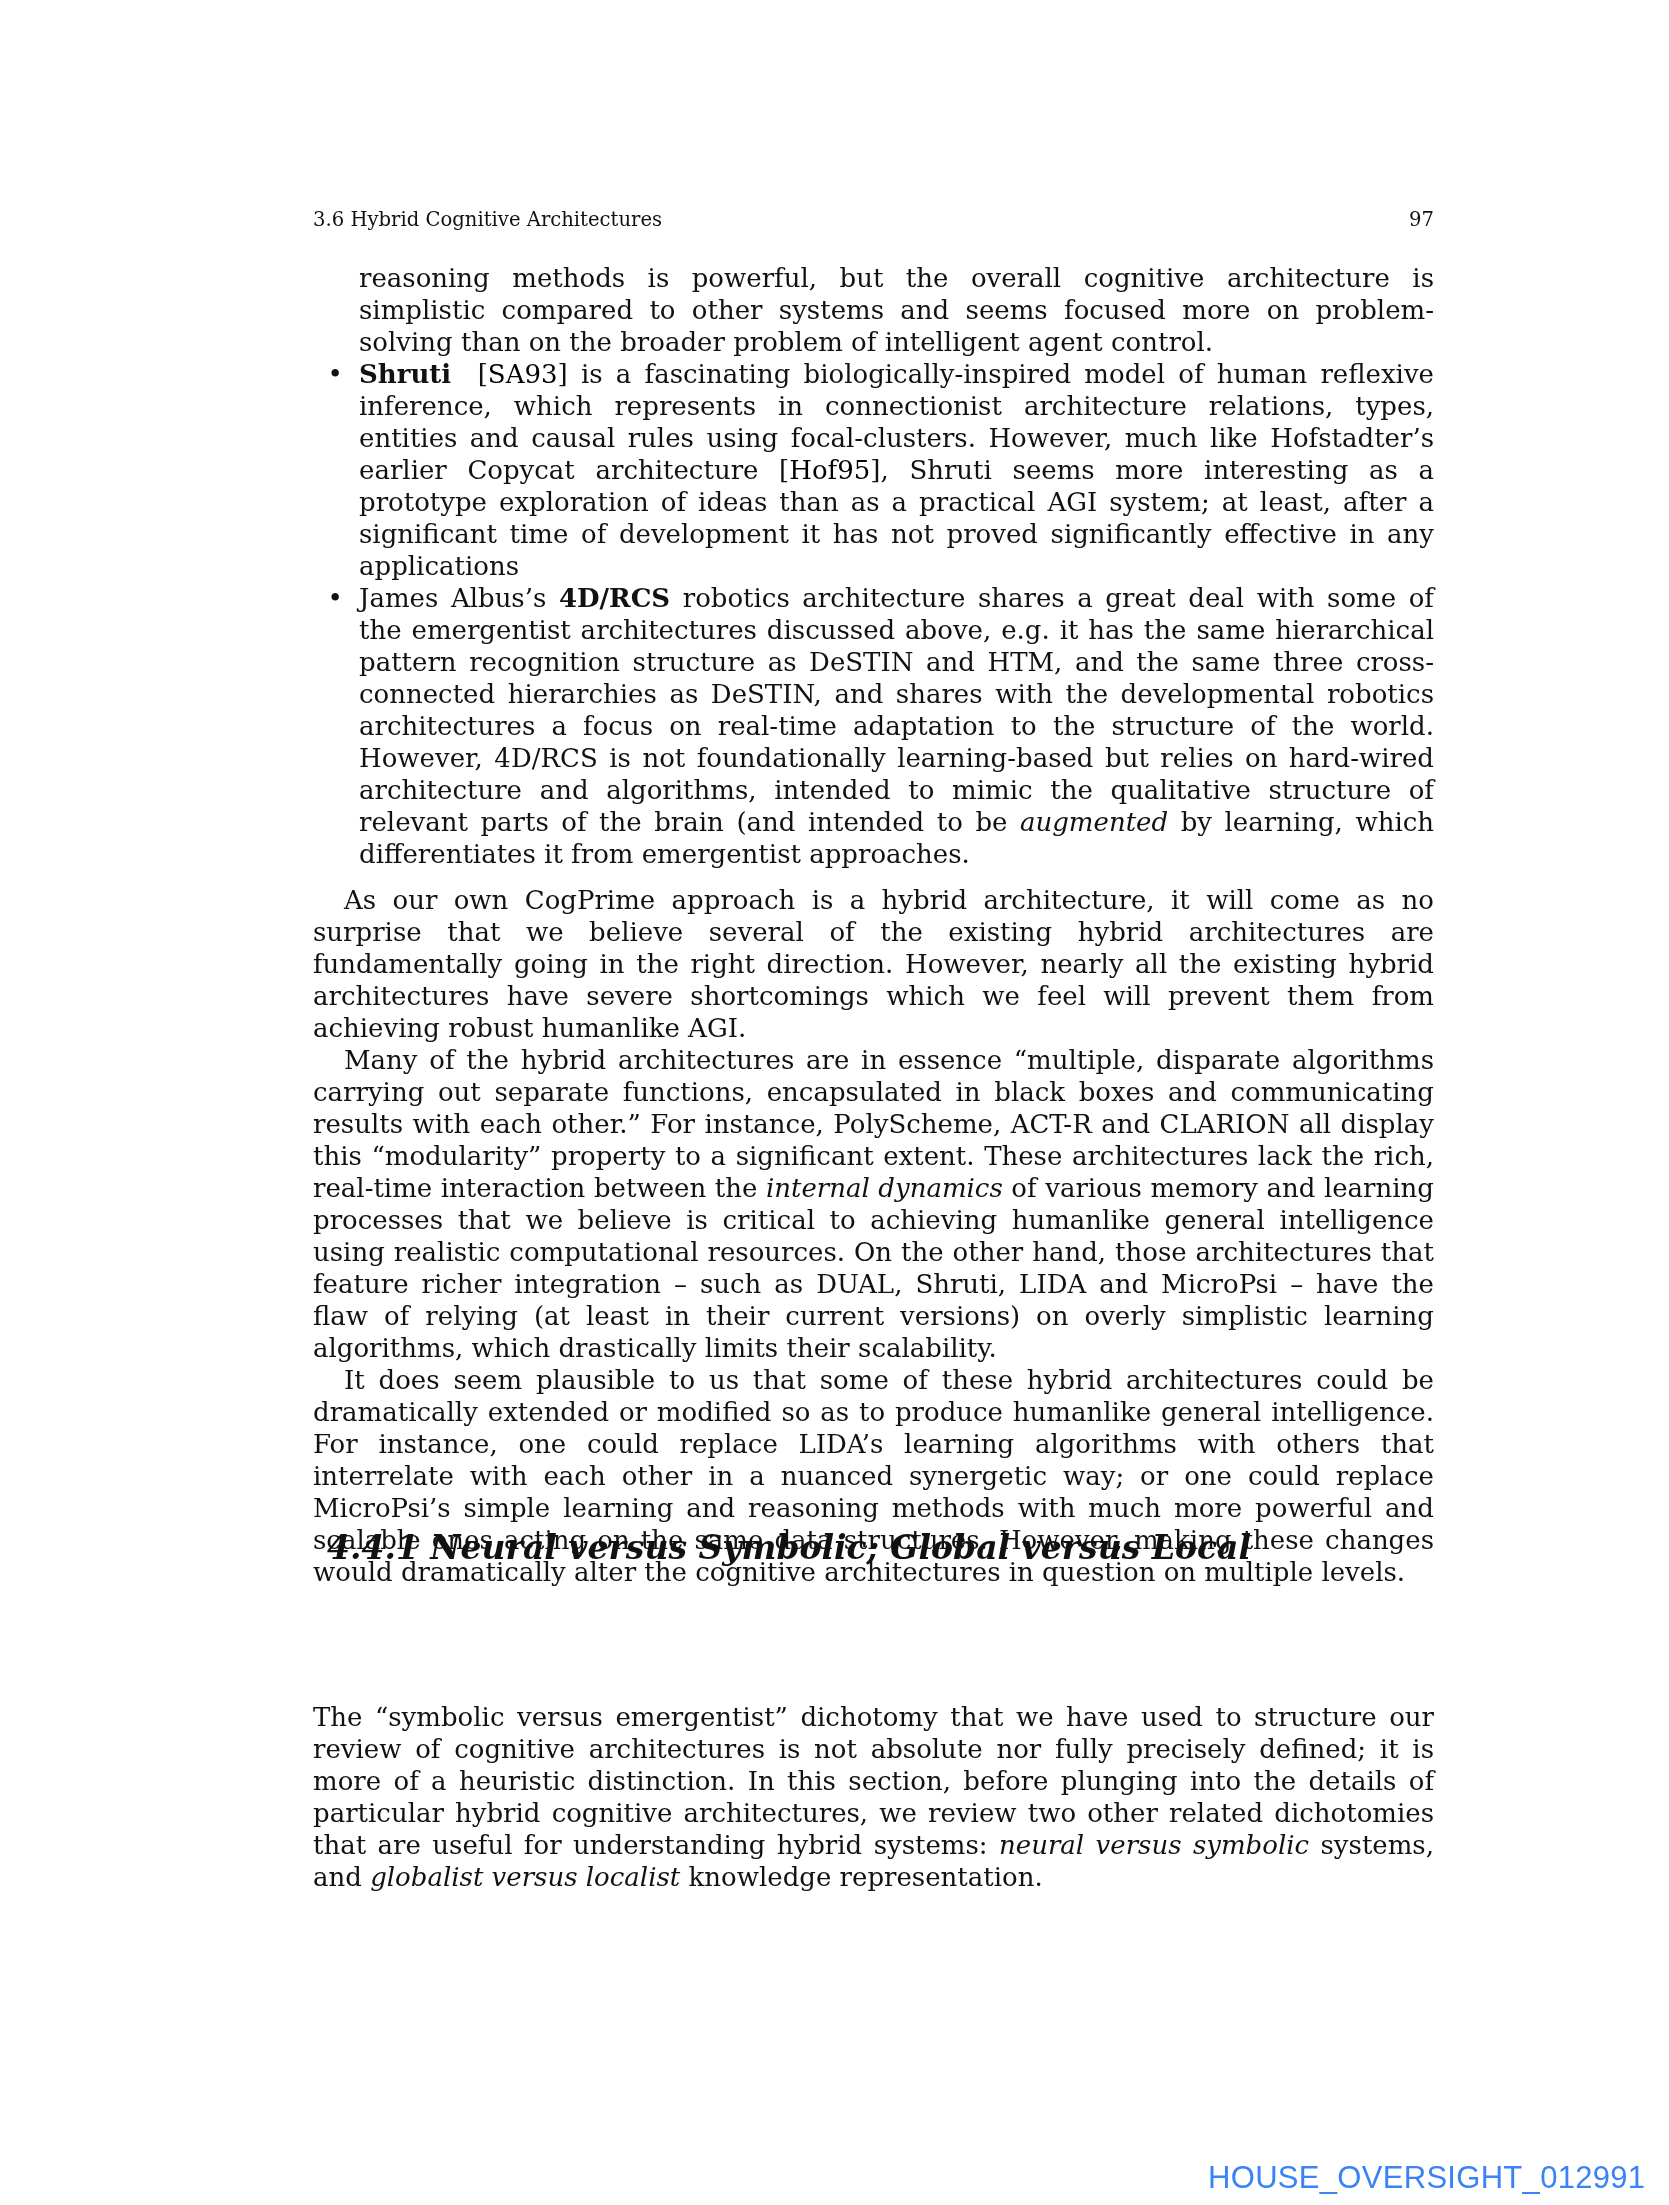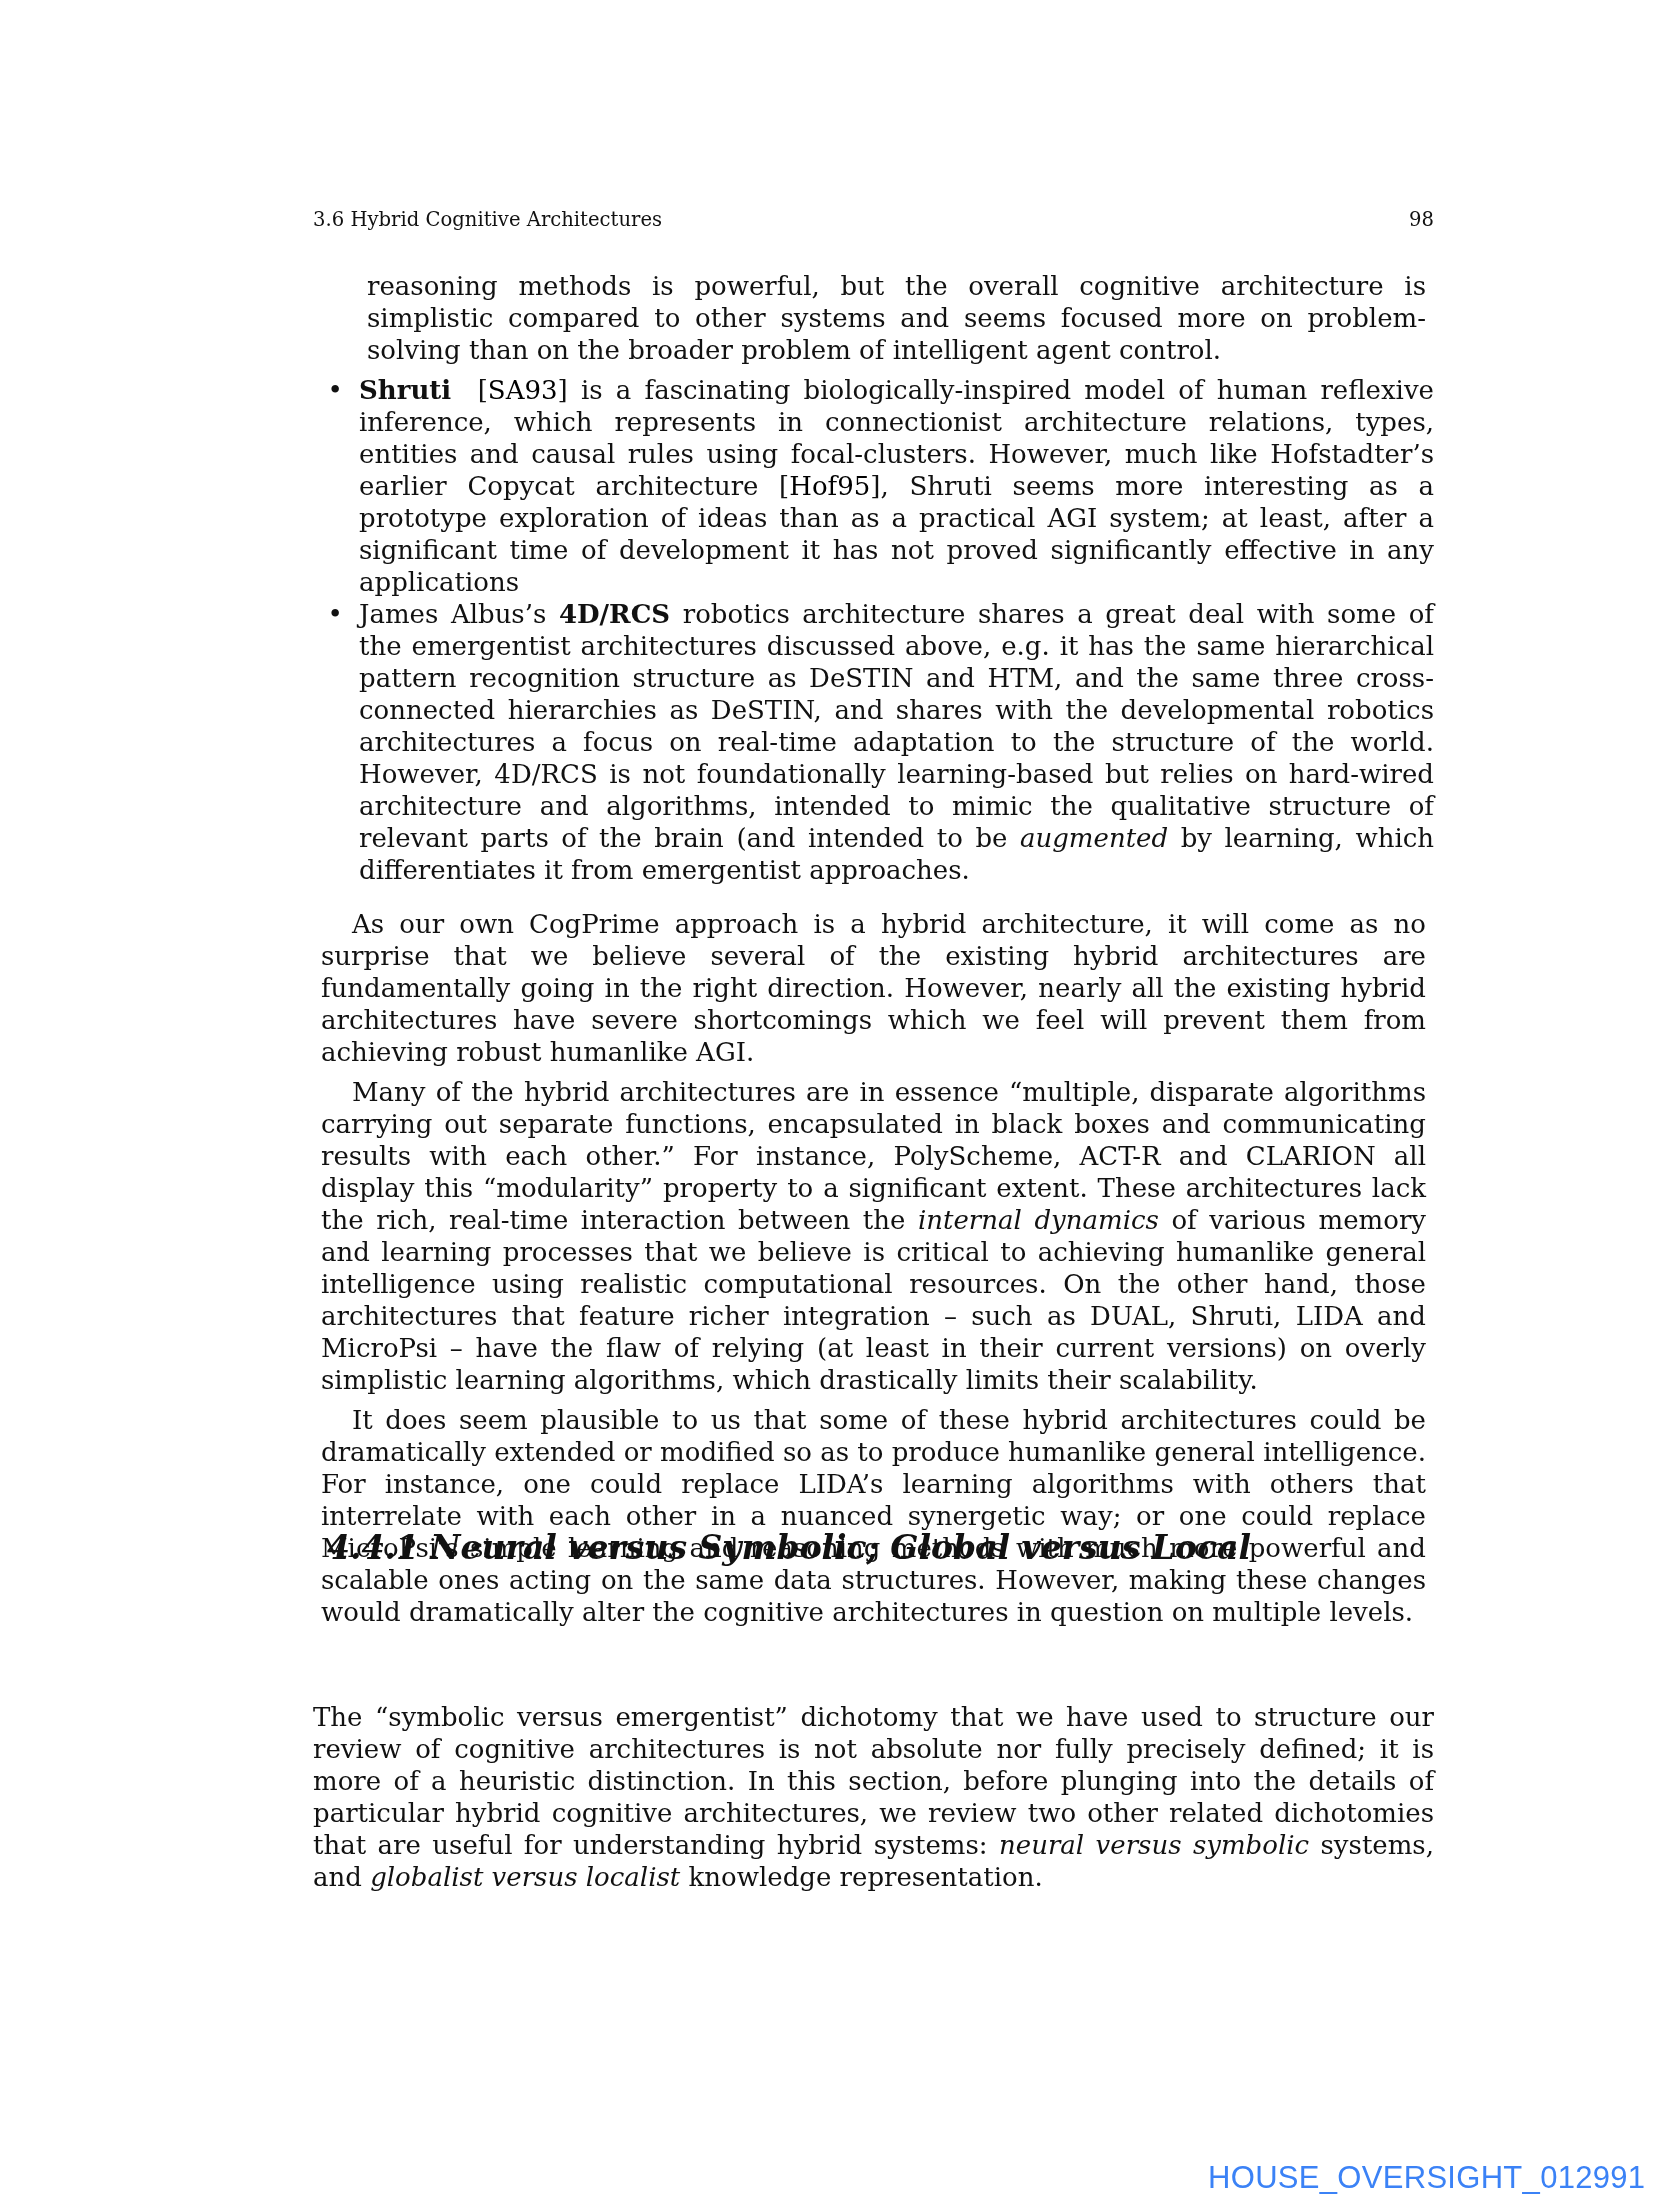--- a/index.html
+++ b/index.html
@@ -2,21 +2,21 @@
 <html style="font-size:10.5px"><head>
 <meta charset="utf-8">
 <style>
   html, body { margin: 0; padding: 0; background: #ffffff; }
   body { width: 1669px; height: 2205px; position: relative; overflow: hidden;
          font-family: "DejaVu Serif", "Liberation Serif", serif; color: #111; }
   .running-head { position: absolute; left: 313px; top: 208px; width: 1121px;
                   font-size: 19.6px; display: flex; justify-content: space-between; }
   .content { position: absolute; left: 313px; top: 262px; width: 1121px;
              font-size: 26px; line-height: 32px; text-align: justify; }
-  .content p { margin: 8px; }
+  .content p { margin: 0; }
   .indent { text-indent: 31px; }
   .cont { padding-left: 46px; }
   ul.bullets { list-style: none; margin: 0; padding: 0; }
   ul.bullets li { position: relative; padding-left: 46px; }
   ul.bullets li .bullet { position: absolute; left: 14.4px; top: 0; }
   .gap { height: 14.4px; }
   .ref { color: #000000; }
   b { font-weight: bold; }
   i { font-style: italic; }
   h2.section { font-size: 33px; font-style: italic; font-weight: bold; margin: 0;
@@ -24,21 +24,21 @@
   .section-body { position: absolute; left: 313px; top: 1675px; width: 1121px;
                   font-size: 26px; line-height: 32px; text-align: justify; }
   .stamp { position: absolute; right: 23.6px; top: 2160px; font-family: "Liberation Sans", sans-serif;
            font-size: 31px; color: #3b82f6; letter-spacing: 0.3px; }
 </style>
 </head>
 <body>
 
 <div class="running-head">
   <span>3.6 Hybrid Cognitive Architectures</span>
-  <span>98</span>
+  <span>97</span>
 </div>
 
 <div class="content">
   <p class="cont">reasoning methods is powerful, but the overall cognitive architecture is simplistic compared to other systems and seems focused more on problem-solving than on the broader problem of intelligent agent control.</p>
 
   <ul class="bullets">
     <li>
       <span class="bullet">•</span>
       <b>Shruti</b>&nbsp;&nbsp;[<a class="ref">SA93</a>]<span> is a fascinating biologically-inspired model of human reflexive inference, which represents in connectionist architecture relations, types, entities and causal rules using focal-clusters. However, much like Hofstadter’s earlier Copycat architecture [</span><a class="ref">Hof95</a><span>], Shruti seems more interesting as a prototype exploration of ideas than as a practical AGI system; at least, after a significant time of development it has not proved significantly effective in any applications</span>
     </li>

